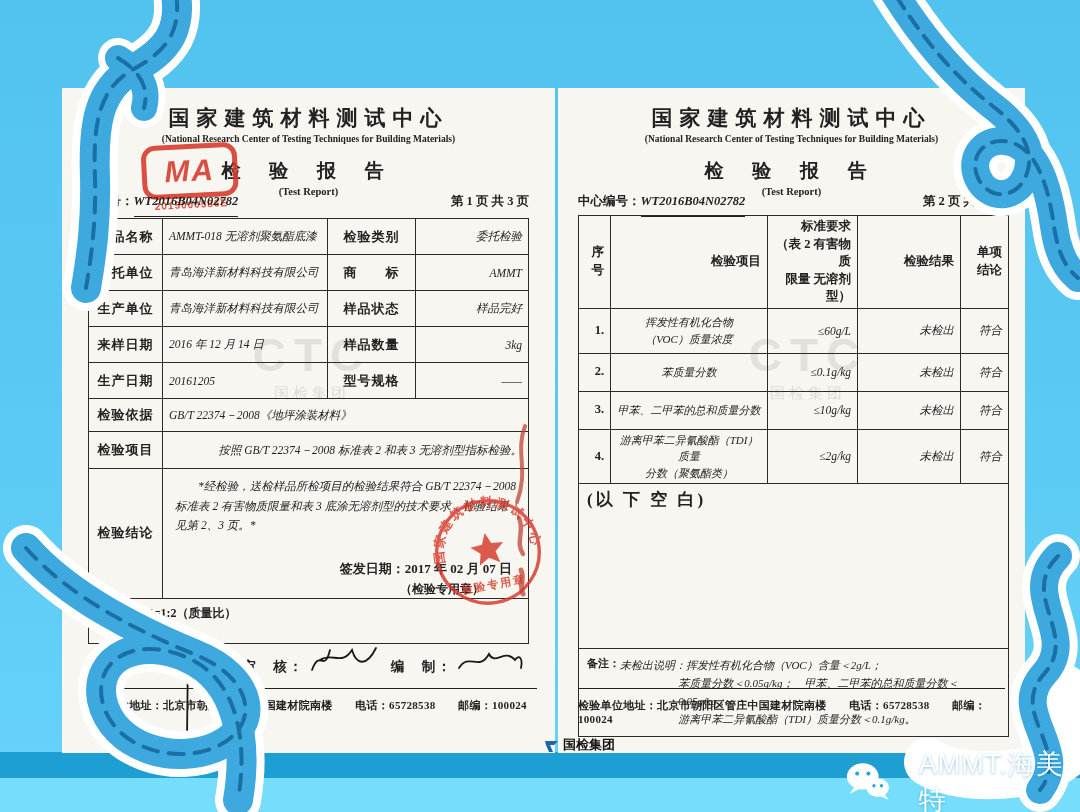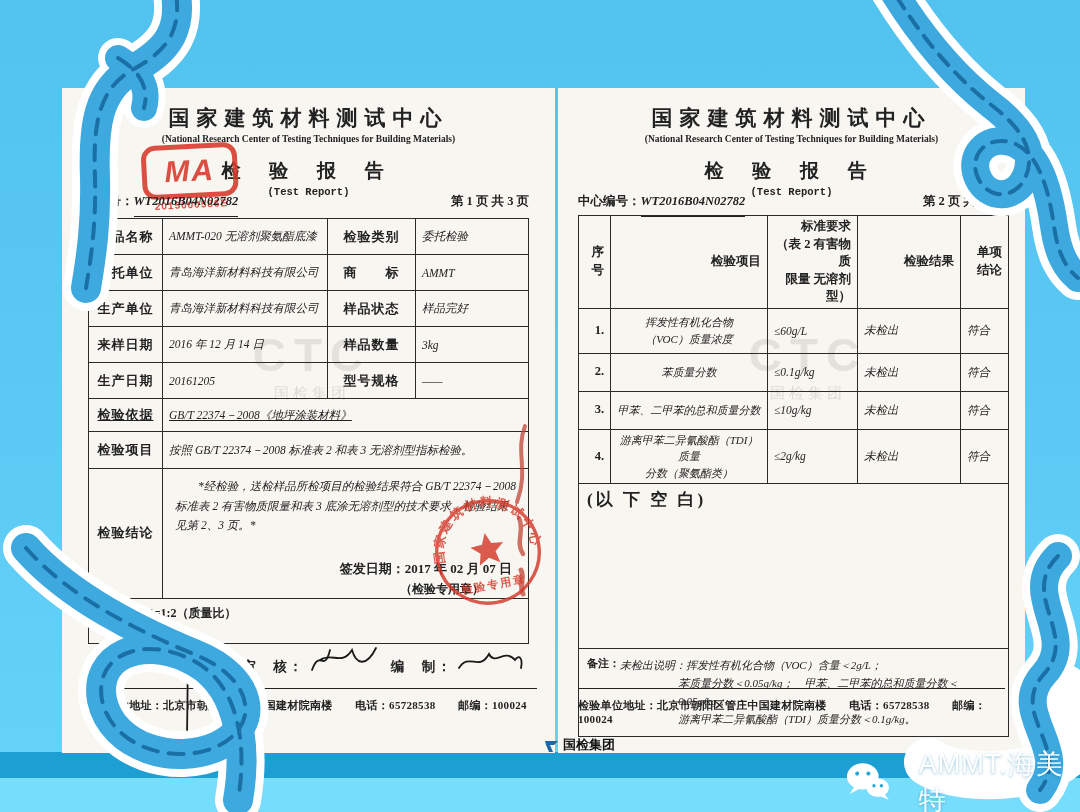--- a/index.html
+++ b/index.html
@@ -16,36 +16,36 @@
   .wm{position:absolute;text-align:center;font-family:"Liberation Sans",sans-serif;pointer-events:none;}
   .wm-left{left:120px;top:240px;width:260px;}
   .wm-right{left:120px;top:240px;width:260px;}
   .wm-ctc{font-size:46px;font-weight:bold;letter-spacing:8px;color:rgba(125,125,125,0.17);}
   .wm-sub{font-size:15px;letter-spacing:4px;color:rgba(125,125,125,0.22);margin-top:2px;}
 
   .ph{position:absolute;top:16px;left:0;right:0;text-align:center;}
   .ph-cn{font-size:21px;font-weight:bold;letter-spacing:7px;}
   .ph-en{font-size:9.5px;font-weight:bold;margin-top:2px;}
   .ph-rep{font-size:19px;font-weight:bold;letter-spacing:12px;margin-top:14px;}
-  .ph-repen{font-size:10.5px;font-weight:bold;margin-top:2px;font-family:Liberation Mono, monospace;}
+  .ph-repen{font-size:10.5px;font-weight:bold;margin-top:2px;}
 
   .numrow{position:absolute;top:105px;display:flex;justify-content:space-between;
     font-size:12.5px;font-weight:bold;}
   .numrow-left{left:34px;right:26px;}
   .numrow-right{left:20px;right:24px;}
   .u{border-bottom:1.5px solid #222;padding-bottom:8px;font-style:italic;}
 
   table{border-collapse:collapse;table-layout:fixed;}
   td{border:1.6px solid #2b2b2b;padding:2px 6px;vertical-align:middle;overflow:hidden;}
   .t1{position:absolute;top:130px;left:26px;width:440px;font-size:12px;}
   .t2{position:absolute;top:127px;left:20px;width:430px;font-size:11.5px;}
   .lab{text-align:center;font-weight:bold;font-size:13px;letter-spacing:1px;}
   .val{font-style:italic;font-size:11.5px;}
-  .val-c{text-align:left;}
-  .h36{height:36px;} .h33{height:33px;text-decoration:underline;} .h37{height:37px;} .h122{height:122px;} .h45{height:45px;}
+  .val-c{text-align:right;}
+  .h36{height:36px;} .h33{height:33px;} .h37{height:37px;} .h122{height:122px;} .h45{height:45px;}
   .h47{height:47px;} .h45r{height:45px;} .h38{height:38px;} .h165{height:165px;} .h72{height:72px;}
 
   .concl-cell{vertical-align:top;padding:0;}
   .concl-text{font-size:11.5px;line-height:1.7;font-style:italic;padding:8px 10px 0 12px;text-indent:2em;}
   .issue{text-align:right;padding-right:16px;margin-top:24px;font-size:13px;font-weight:bold;}
   .issue-sub{display:inline-block;padding-right:28px;font-size:12px;margin-top:3px;font-weight:bold;}
   .note-cell{vertical-align:top;font-size:12px;font-weight:bold;padding:6px 8px;}
 
   .th{white-space:pre-line;text-align:right;font-weight:bold;font-size:12.5px;line-height:1.4;}
   .item{white-space:pre-line;text-align:center;font-style:italic;font-size:11px;line-height:1.5;}
@@ -122,21 +122,21 @@
     <table class="t1">
       <colgroup>
           <col style="width:74px">
           <col style="width:165px">
           <col style="width:88px">
           <col style="width:113px">
         </colgroup>
       <tbody>
           <tr class="h36">
         <td class="lab">样品名称</td>
-        <td class="val">AMMT-020 无溶剂聚氨酯底漆</td>
+        <td class="val">AMMT-018 无溶剂聚氨酯底漆</td>
         <td class="lab">检验类别</td>
         <td class="val val-c">委托检验</td>
       </tr>
       <tr class="h36">
         <td class="lab">委托单位</td>
         <td class="val">青岛海洋新材料科技有限公司</td>
         <td class="lab">商　　标</td>
         <td class="val val-c">AMMT</td>
       </tr>
       <tr class="h36">

